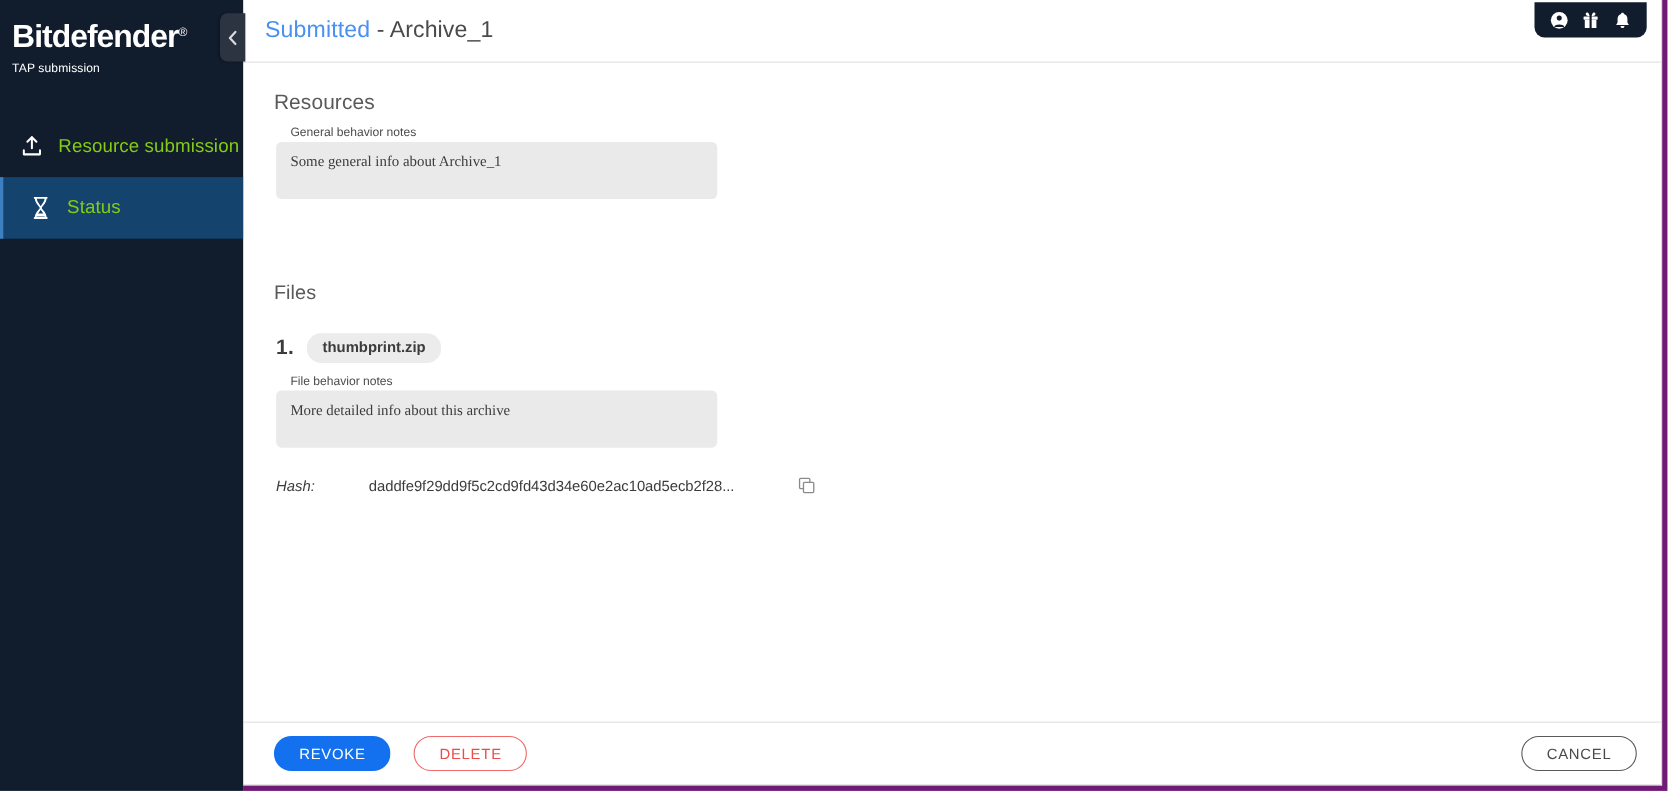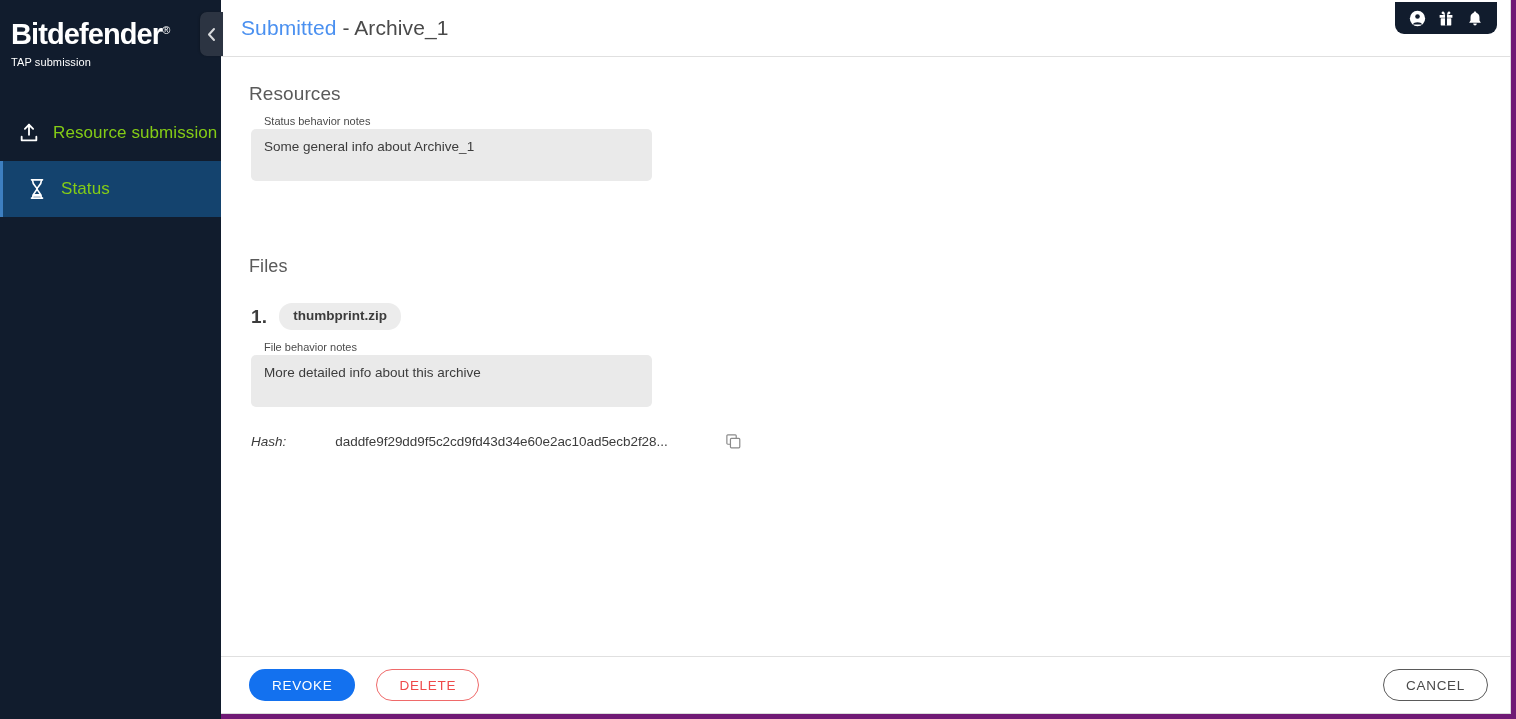--- a/index.html
+++ b/index.html
@@ -212,20 +212,21 @@
   .field-box {
     width: 401px;
     height: 52px;
     background: #eaeaea;
     border-radius: 5px;
     padding: 9px 13px 10px 13px;
     font-size: 13.5px;
     color: #3c3c3c;
     line-height: 18px;
     cursor: text;
+    font-family: Liberation Serif, serif;
   }
 
   .spacer-files { height: 62px; }
 
   .file-row {
     display: flex;
     align-items: center;
     margin-top: 26px;
     margin-left: 2px;
   }
@@ -415,21 +416,21 @@
             </svg>
           </span>
         </div>
       </div>
 
       <div class="page-body">
 
         <h2 class="section-title">Resources</h2>
 
         <div class="field-group">
-          <div class="field-label">Status behavior notes</div>
+          <div class="field-label">General behavior notes</div>
           <div class="field-box">Some general info about Archive_1</div>
         </div>
 
         <div class="spacer-files"></div>
 
         <h2 class="section-title files">Files</h2>
 
         <div>
           <div class="file-row">
             <span class="file-index">1.</span>

